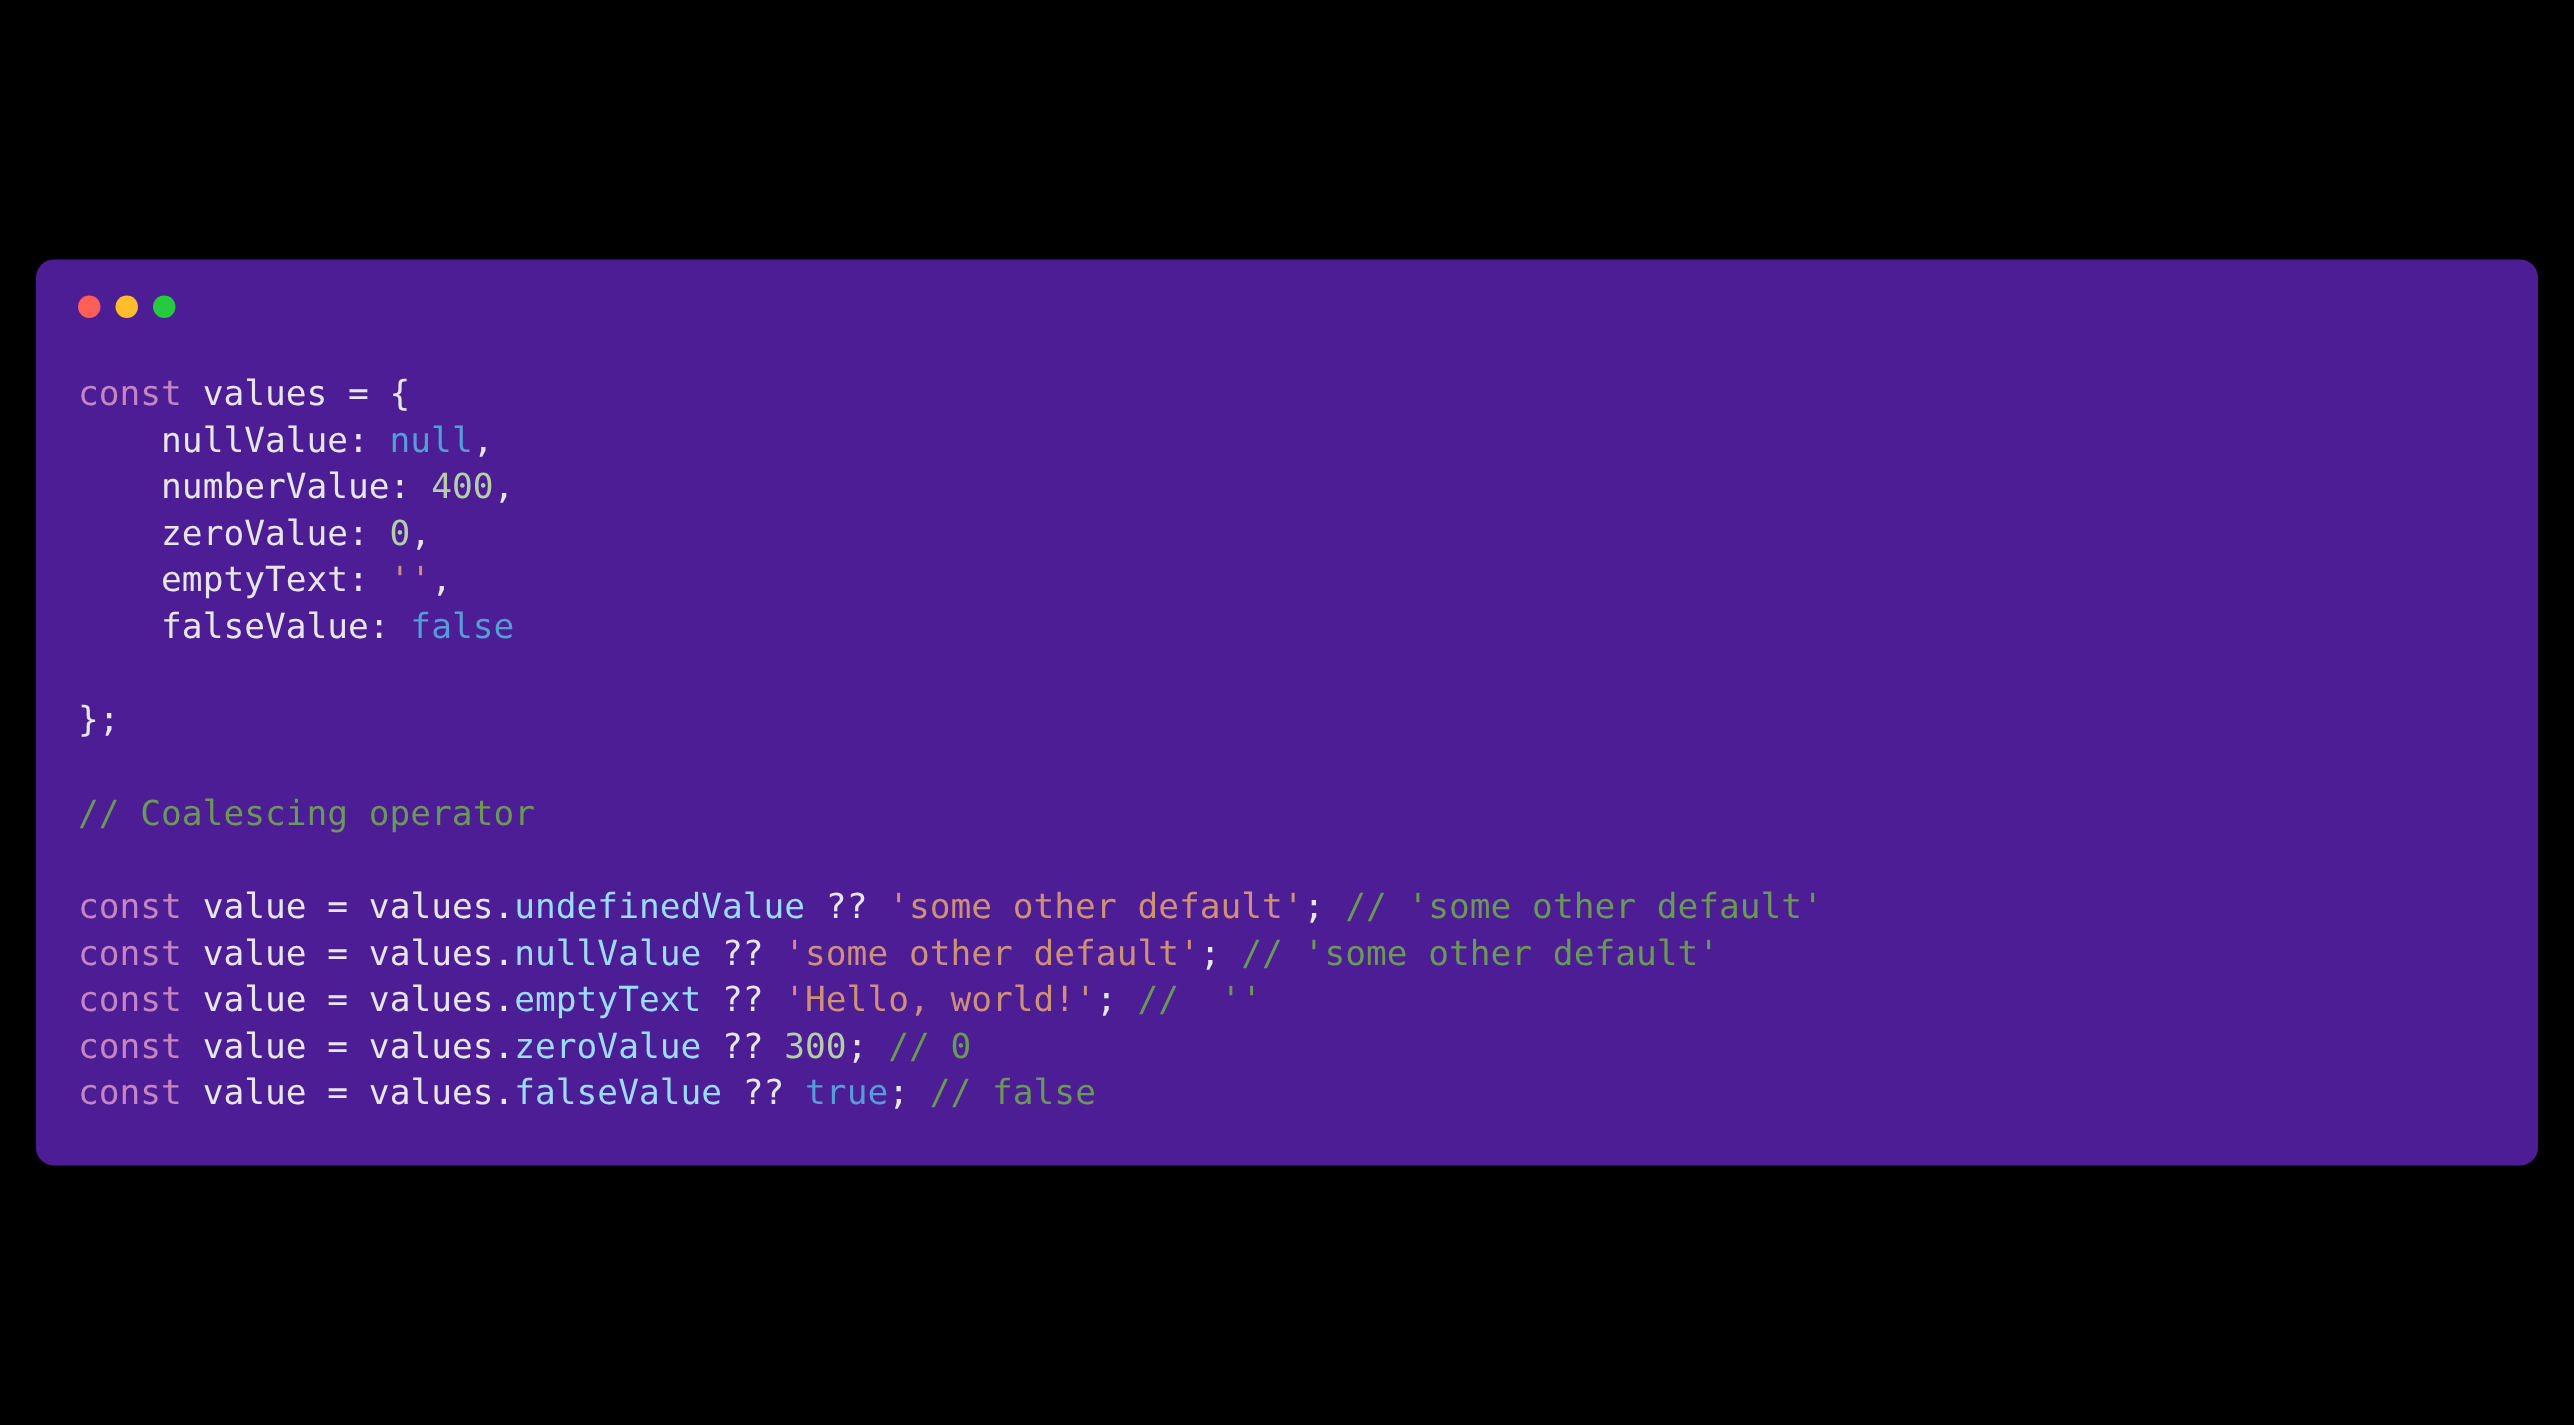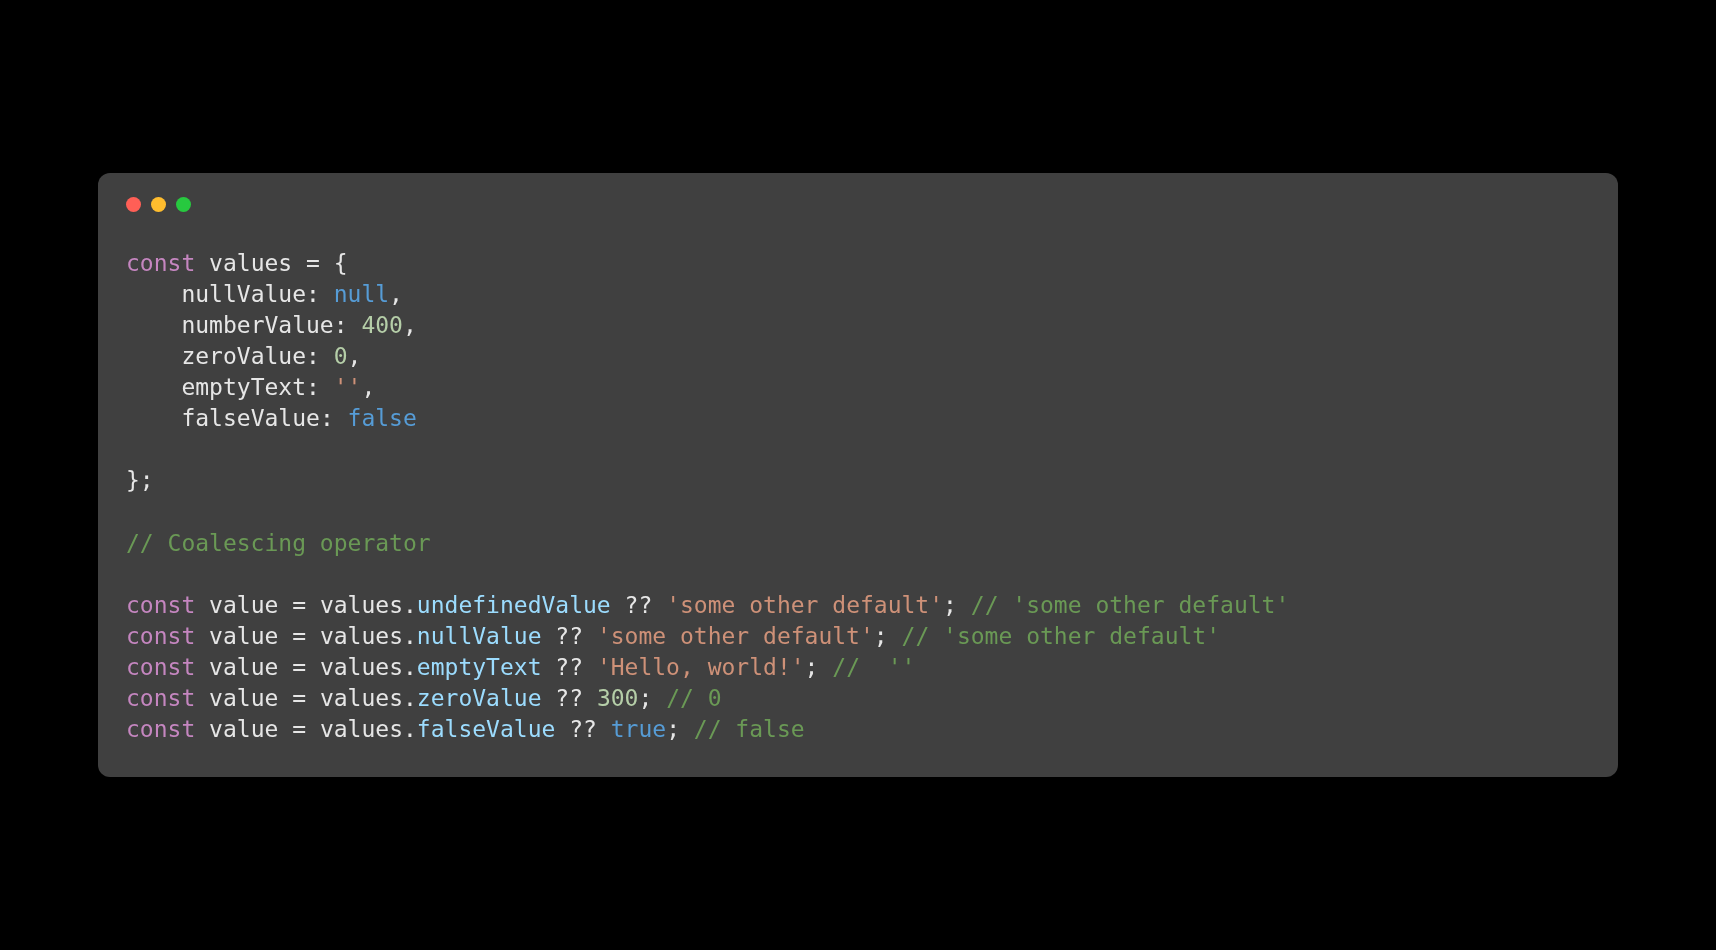--- a/index.html
+++ b/index.html
@@ -10,23 +10,23 @@
     body {
       background: #000000;
       width: 1716px;
       height: 950px;
       display: flex;
       align-items: center;
       justify-content: center;
       font-family: 'Menlo', 'Monaco', 'Consolas', monospace;
     }
     .window {
-      background: #404040;
+      background: #4c1d95;
       border-radius: 12px;
-      width: 1520px;
+      width: 1668px;
       padding: 24px 28px 32px 28px;
       box-shadow: 0 20px 60px rgba(0,0,0,0.5);
     }
     .titlebar {
       display: flex;
       gap: 10px;
       margin-bottom: 36px;
     }
     .dot {
       width: 15px;

